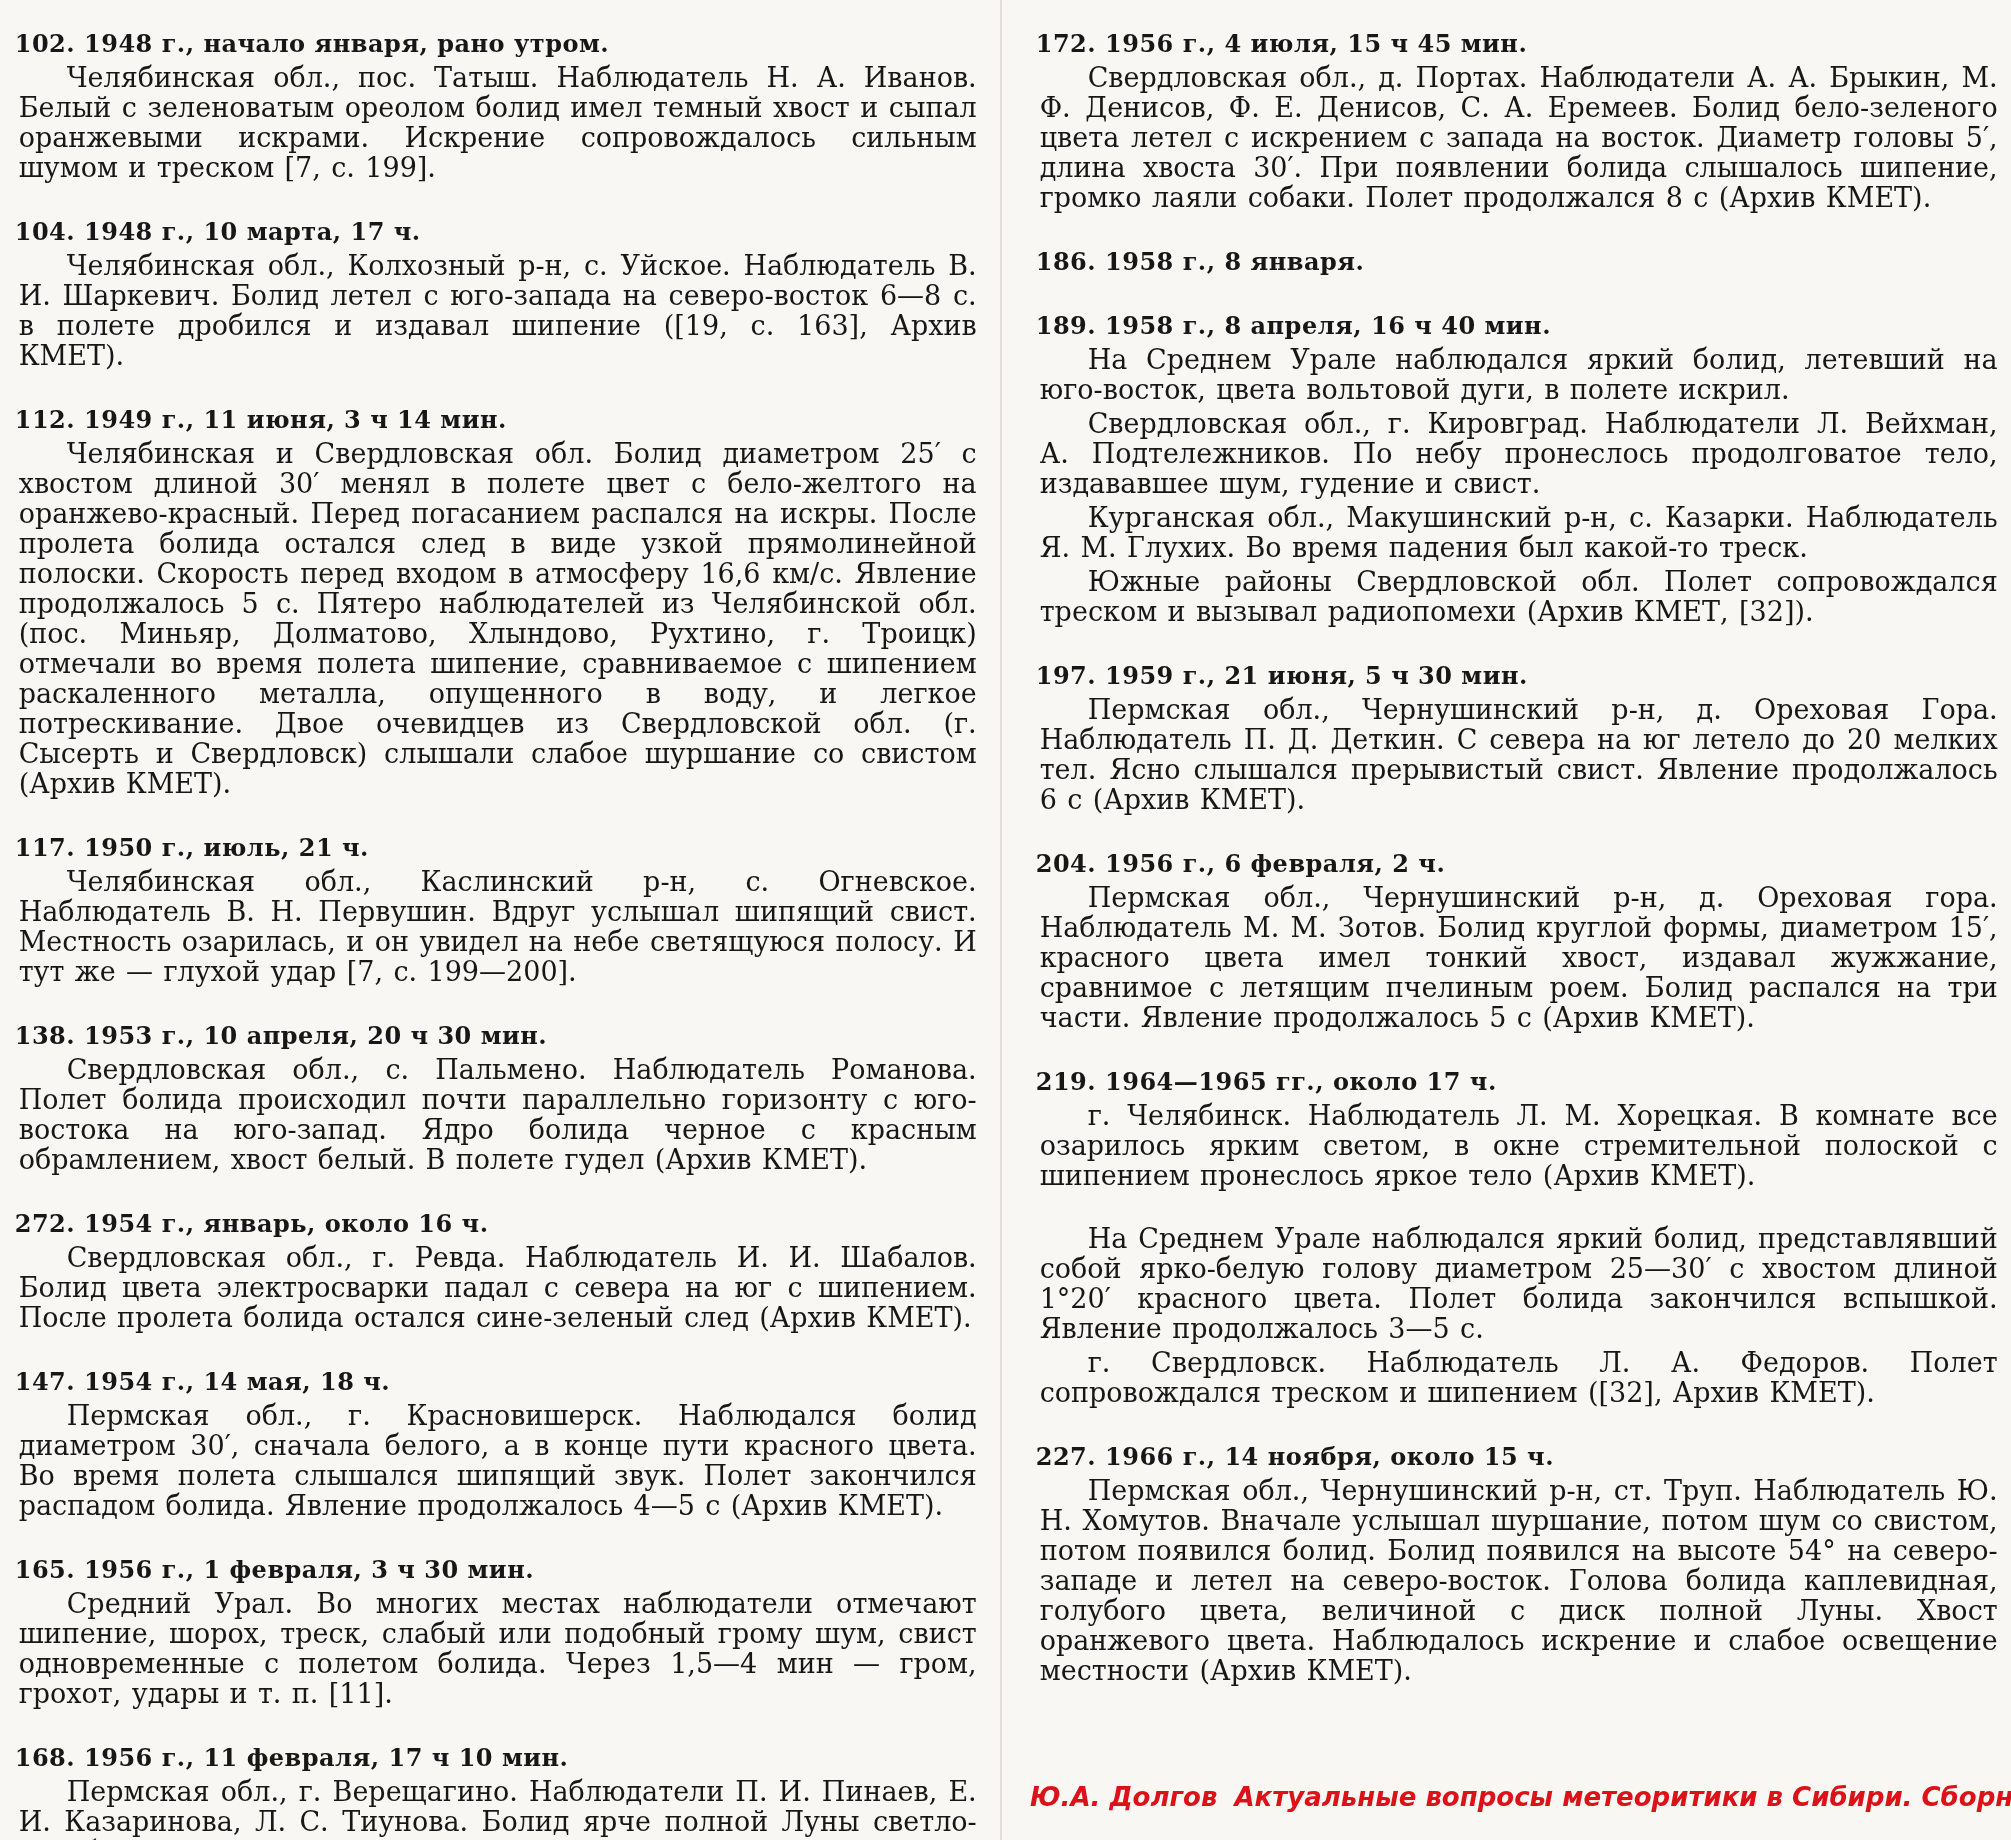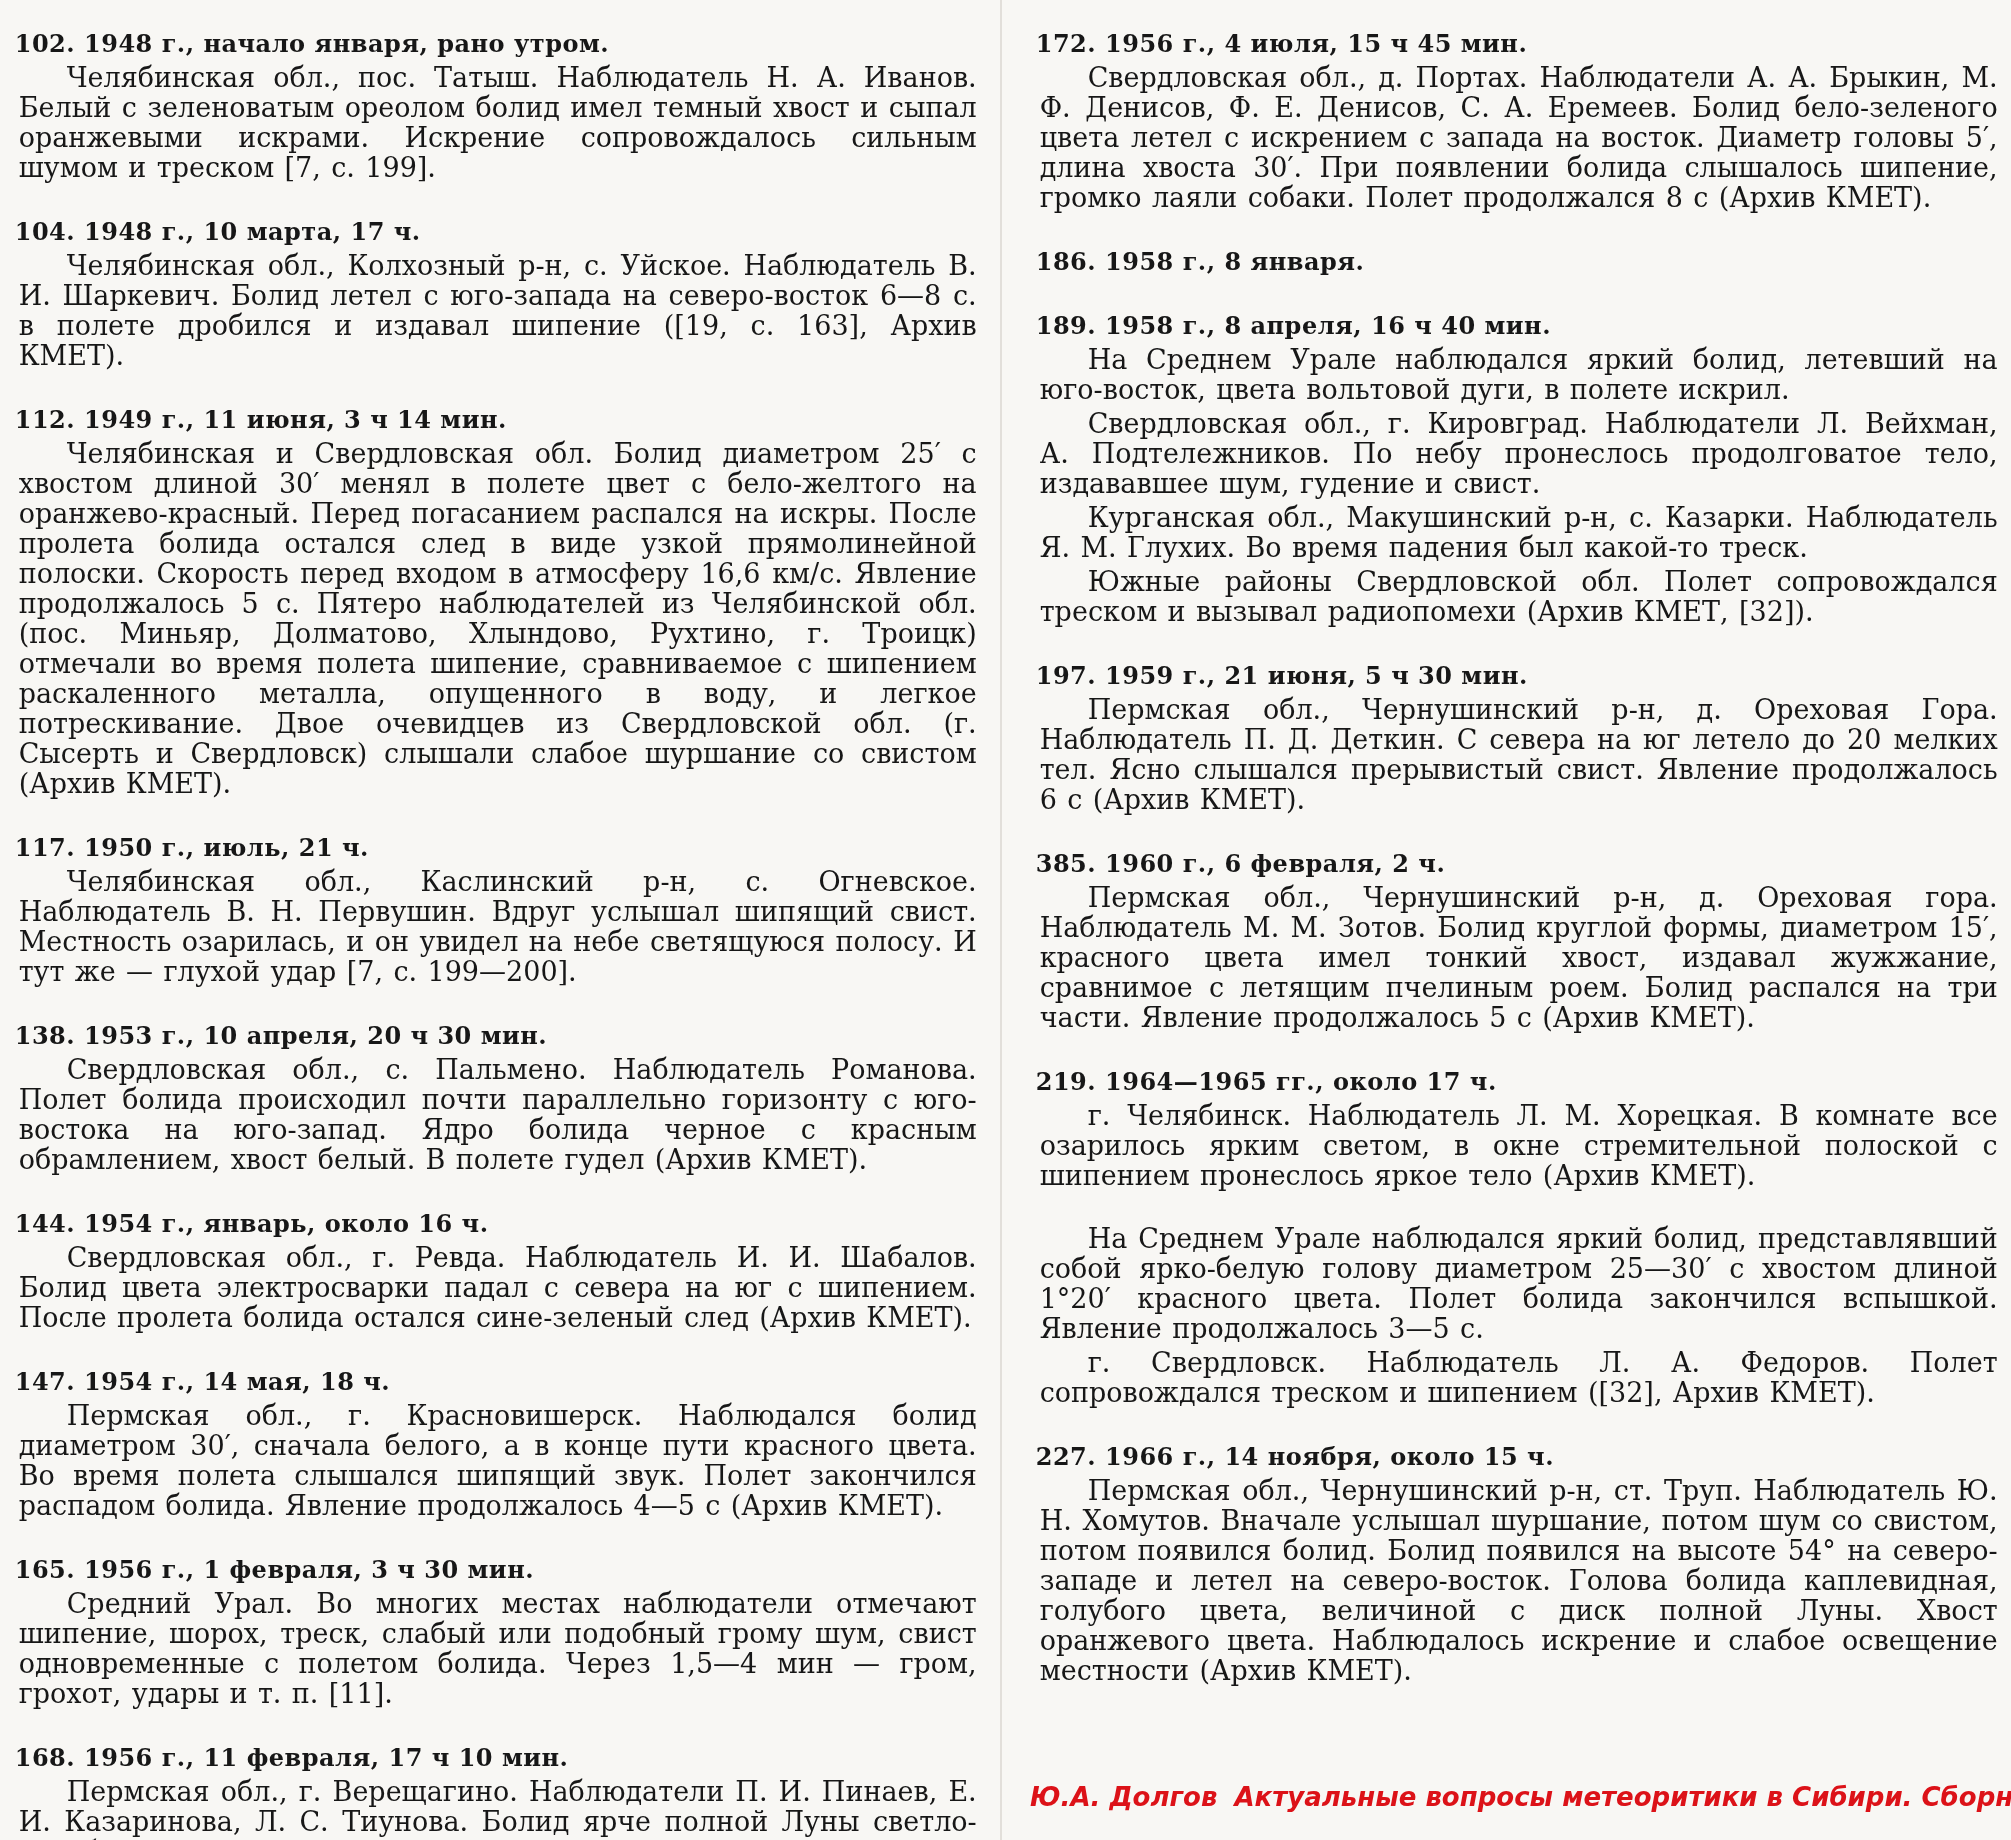--- a/index.html
+++ b/index.html
@@ -88,21 +88,21 @@
       </article>
       <article class="entry">
         <h2 class="entry-heading">117. 1950 г., июль, 21 ч.</h2>
         <p class="entry-paragraph">Челябинская обл., Каслинский р-н, с. Огневское. Наблюдатель В. Н. Первушин. Вдруг услышал шипящий свист. Местность озарилась, и он увидел на небе светящуюся полосу. И тут же — глухой удар [7, с. 199—200].</p>
       </article>
       <article class="entry">
         <h2 class="entry-heading">138. 1953 г., 10 апреля, 20 ч 30 мин.</h2>
         <p class="entry-paragraph">Свердловская обл., с. Пальмено. Наблюдатель Романова. Полет болида происходил почти параллельно горизонту с юго-востока на юго-запад. Ядро болида черное с красным обрамлением, хвост белый. В полете гудел (Архив КМЕТ).</p>
       </article>
       <article class="entry">
-        <h2 class="entry-heading">144. 1954 г., январь, около 16 ч.</h2>
+        <h2 class="entry-heading">272. 1954 г., январь, около 16 ч.</h2>
         <p class="entry-paragraph">Свердловская обл., г. Ревда. Наблюдатель И. И. Шабалов. Болид цвета электросварки падал с севера на юг с шипением. После пролета болида остался сине-зеленый след (Архив КМЕТ).</p>
       </article>
       <article class="entry">
         <h2 class="entry-heading">147. 1954 г., 14 мая, 18 ч.</h2>
         <p class="entry-paragraph">Пермская обл., г. Красновишерск. Наблюдался болид диаметром 30′, сначала белого, а в конце пути красного цвета. Во время полета слышался шипящий звук. Полет закончился распадом болида. Явление продолжалось 4—5 с (Архив КМЕТ).</p>
       </article>
       <article class="entry">
         <h2 class="entry-heading">165. 1956 г., 1 февраля, 3 ч 30 мин.</h2>
         <p class="entry-paragraph">Средний Урал. Во многих местах наблюдатели отмечают шипение, шорох, треск, слабый или подобный грому шум, свист одновременные с полетом болида. Через 1,5—4 мин — гром, грохот, удары и т. п. [11].</p>
       </article>
@@ -124,21 +124,21 @@
         <p class="entry-paragraph">На Среднем Урале наблюдался яркий болид, летевший на юго-восток, цвета вольтовой дуги, в полете искрил.</p>
         <p class="entry-paragraph">Свердловская обл., г. Кировград. Наблюдатели Л. Вейхман, А. Подтележников. По небу пронеслось продолговатое тело, издававшее шум, гудение и свист.</p>
         <p class="entry-paragraph">Курганская обл., Макушинский р-н, с. Казарки. Наблюдатель Я. М. Глухих. Во время падения был какой-то треск.</p>
         <p class="entry-paragraph">Южные районы Свердловской обл. Полет сопровождался треском и вызывал радиопомехи (Архив КМЕТ, [32]).</p>
       </article>
       <article class="entry">
         <h2 class="entry-heading">197. 1959 г., 21 июня, 5 ч 30 мин.</h2>
         <p class="entry-paragraph">Пермская обл., Чернушинский р-н, д. Ореховая Гора. Наблюдатель П. Д. Деткин. С севера на юг летело до 20 мелких тел. Ясно слышался прерывистый свист. Явление продолжалось 6 с (Архив КМЕТ).</p>
       </article>
       <article class="entry">
-        <h2 class="entry-heading">385. 1960 г., 6 февраля, 2 ч.</h2>
+        <h2 class="entry-heading">204. 1956 г., 6 февраля, 2 ч.</h2>
         <p class="entry-paragraph">Пермская обл., Чернушинский р-н, д. Ореховая гора. Наблюдатель М. М. Зотов. Болид круглой формы, диаметром 15′, красного цвета имел тонкий хвост, издавал жужжание, сравнимое с летящим пчелиным роем. Болид распался на три части. Явление продолжалось 5 с (Архив КМЕТ).</p>
       </article>
       <article class="entry">
         <h2 class="entry-heading">219. 1964—1965 гг., около 17 ч.</h2>
         <p class="entry-paragraph">г. Челябинск. Наблюдатель Л. М. Хорецкая. В комнате все озарилось ярким светом, в окне стремительной полоской с шипением пронеслось яркое тело (Архив КМЕТ).</p>
       </article>
       <article class="entry">
         <p class="entry-paragraph">На Среднем Урале наблюдался яркий болид, представлявший собой ярко-белую голову диаметром 25—30′ с хвостом длиной 1°20′ красного цвета. Полет болида закончился вспышкой. Явление продолжалось 3—5 с.</p>
         <p class="entry-paragraph">г. Свердловск. Наблюдатель Л. А. Федоров. Полет сопровождался треском и шипением ([32], Архив КМЕТ).</p>
       </article>

